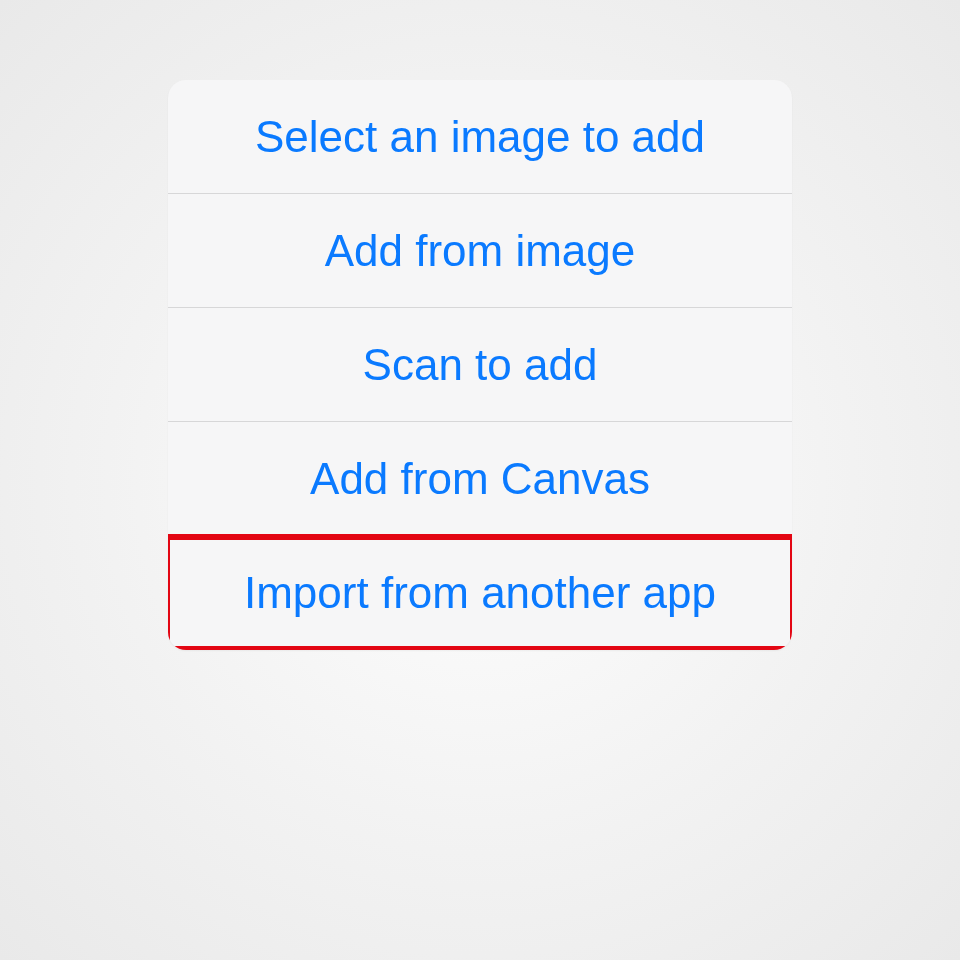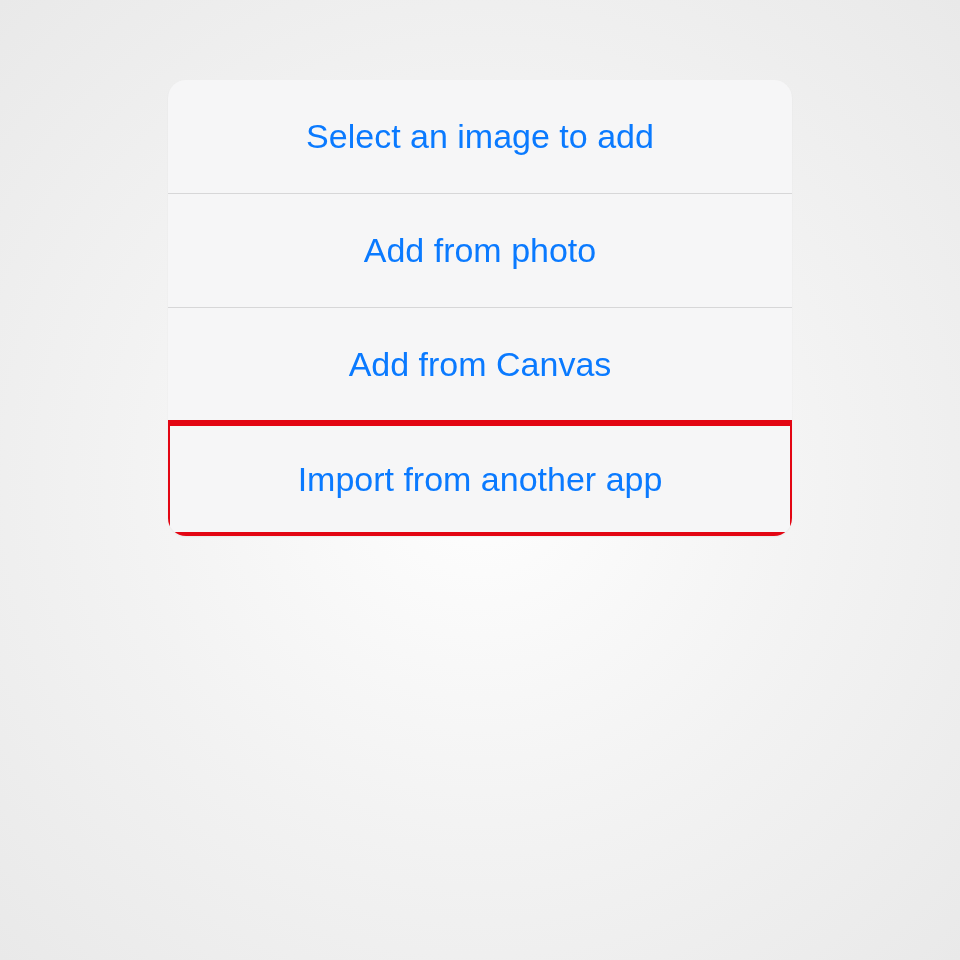--- a/index.html
+++ b/index.html
@@ -22,21 +22,21 @@
       background: #f6f6f7;
       border-radius: 18px;
       overflow: hidden;
       box-shadow: 0 1px 2px rgba(0,0,0,0.05);
     }
     .action-item {
       height: 114px;
       display: flex;
       align-items: center;
       justify-content: center;
-      font-size: 34px;
+      font-size: 44px;
       font-weight: 400;
       color: #0a7aff;
       border-bottom: 1px solid #d7d7d8;
       cursor: pointer;
       position: relative;
     }
     .action-item:last-child {
       border-bottom: none;
     }
     .highlighted {
@@ -56,21 +56,24 @@
     }
   </style>
 </head>
 <body>
 
 <div class="action-sheet">
   <div class="action-item">
     <span>Select an image to add</span>
   </div>
   <div class="action-item">
-    <span>Add from photo</span>
+    <span>Add from image</span>
+  </div>
+  <div class="action-item">
+    <span>Scan to add</span>
   </div>
   <div class="action-item">
     <span>Add from Canvas</span>
   </div>
   <div class="action-item last-item">
     <span>Import from another app</span>
     <div class="highlighted"></div>
   </div>
 </div>
 

